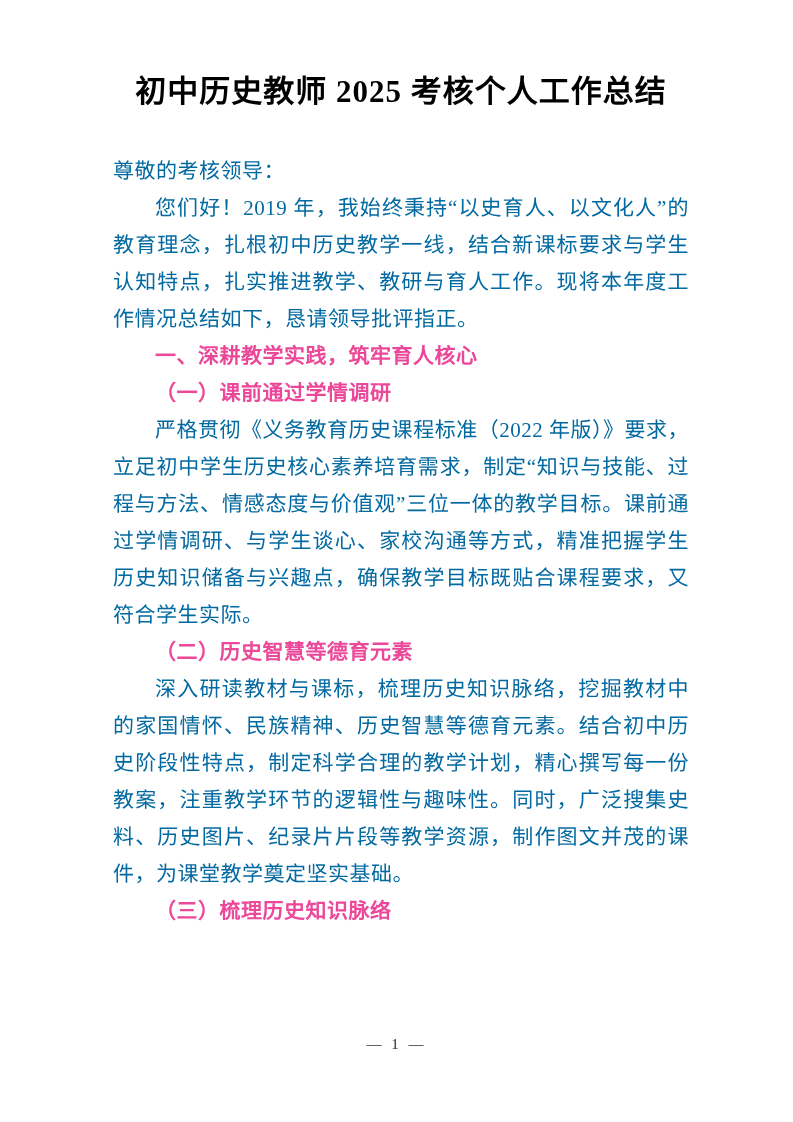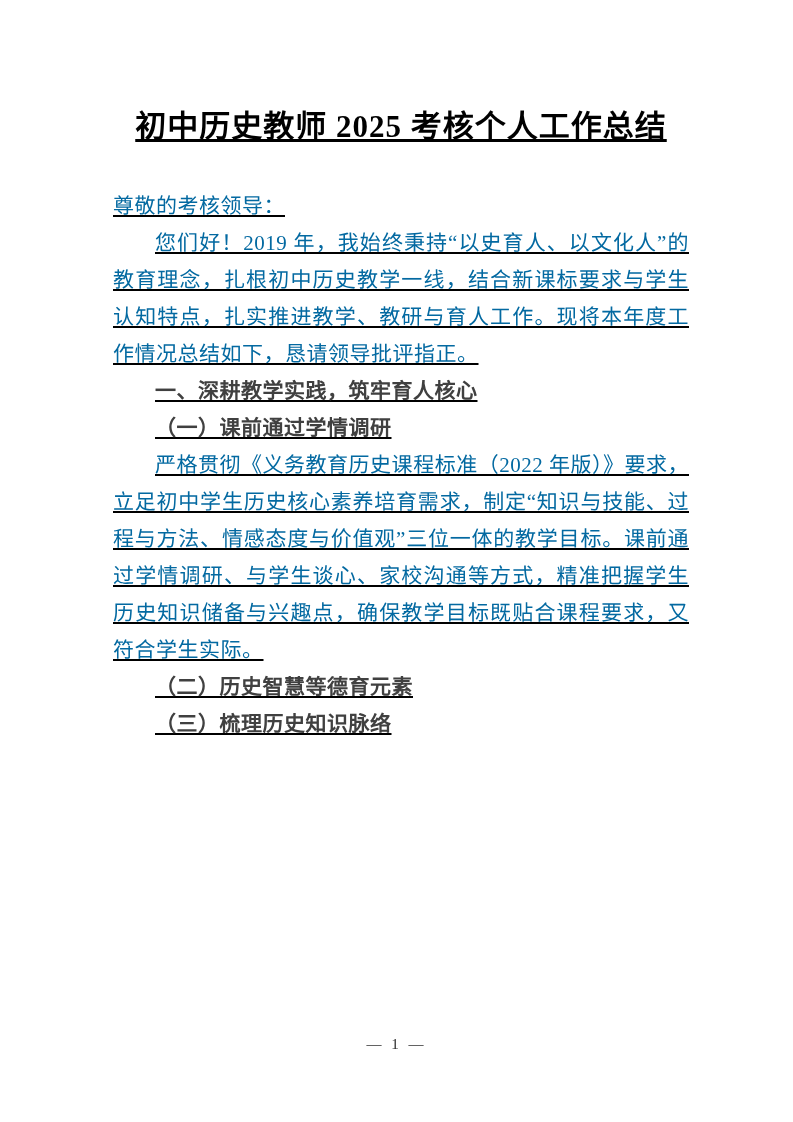--- a/index.html
+++ b/index.html
@@ -17,22 +17,21 @@
     color: #000000;
     font-family: "Liberation Serif", "DejaVu Serif", serif;
     overflow: hidden;
     box-sizing: border-box;
   }
   .content {
     position: absolute;
     top: 0;
     left: 113px;
     right: 104px;
-    padding-top: 106px;
-    text-decoration: underline;
+    padding-top: 71px;
   }
   .doc-title {
     margin: 0 0 40px 0;
     font-size: 31px;
     line-height: 42px;
     font-weight: bold;
     text-align: center;
     letter-spacing: 1px;
     color: #000000;
   }
@@ -49,21 +48,21 @@
     text-indent: 0;
   }
   .indented {
     text-indent: 42px;
   }
   .heading-1,
   .heading-2 {
     font-weight: bold;
     text-align: left;
     text-indent: 42px;
-    color: #404040;
+    color: #ec4899;
   }
   .page-footer {
     position: absolute;
     left: 0;
     right: 0;
     top: 1034px;
     text-align: center;
     font-size: 15px;
     line-height: 20px;
     letter-spacing: 3px;
@@ -82,20 +81,21 @@
     <p class="para indented">您们好！2019 年，我始终秉持“以史育人、以文化人”的教育理念，扎根初中历史教学一线，结合新课标要求与学生认知特点，扎实推进教学、教研与育人工作。现将本年度工作情况总结如下，恳请领导批评指正。</p>
 
     <p class="para heading-1">一、深耕教学实践，筑牢育人核心</p>
 
     <p class="para heading-2">（一）课前通过学情调研</p>
 
     <p class="para indented">严格贯彻《义务教育历史课程标准（2022 年版）》要求，立足初中学生历史核心素养培育需求，制定“知识与技能、过程与方法、情感态度与价值观”三位一体的教学目标。课前通过学情调研、与学生谈心、家校沟通等方式，精准把握学生历史知识储备与兴趣点，确保教学目标既贴合课程要求，又符合学生实际。</p>
 
     <p class="para heading-2">（二）历史智慧等德育元素</p>
 
+    <p class="para indented">深入研读教材与课标，梳理历史知识脉络，挖掘教材中的家国情怀、民族精神、历史智慧等德育元素。结合初中历史阶段性特点，制定科学合理的教学计划，精心撰写每一份教案，注重教学环节的逻辑性与趣味性。同时，广泛搜集史料、历史图片、纪录片片段等教学资源，制作图文并茂的课件，为课堂教学奠定坚实基础。</p>
 
     <p class="para heading-2">（三）梳理历史知识脉络</p>
   </div>
 
   <div class="page-footer">
     <span>— 1 —</span>
   </div>
 </div>
 
 </body></html>

